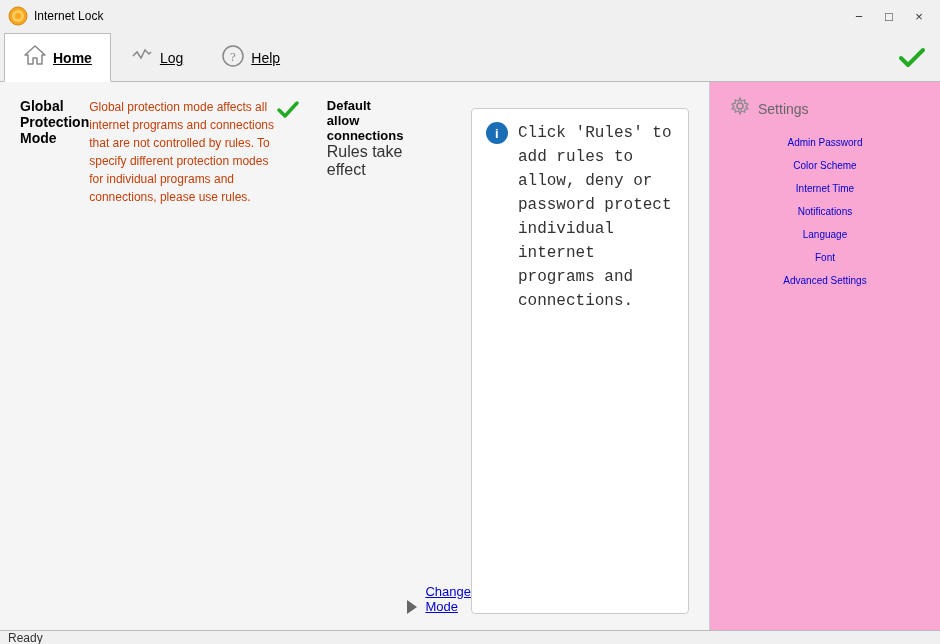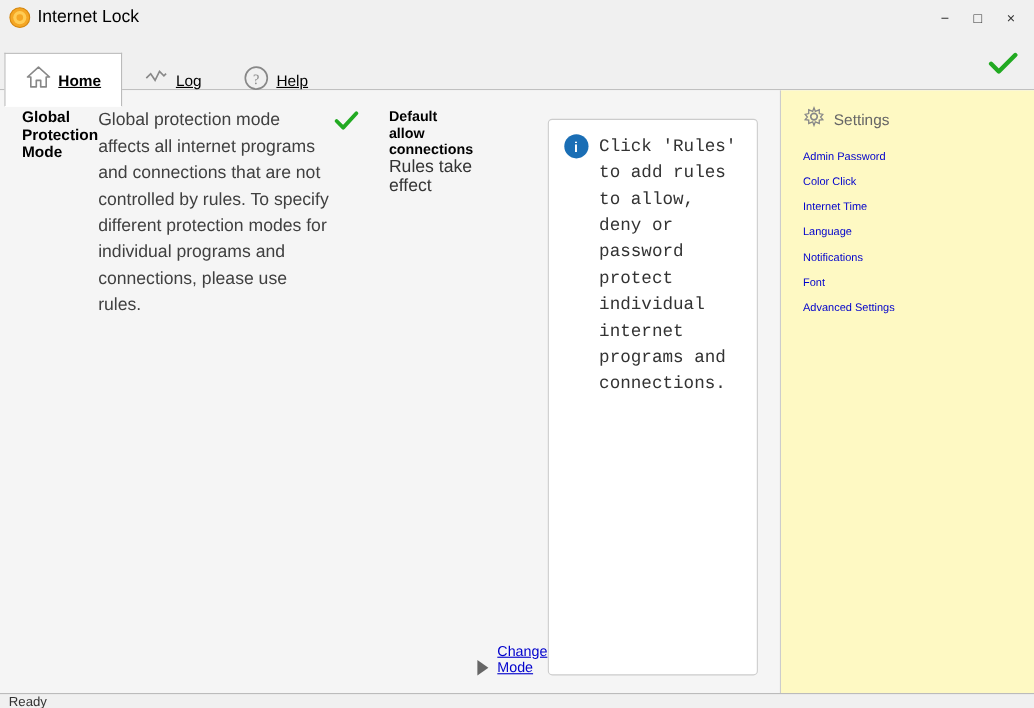--- a/index.html
+++ b/index.html
@@ -23,21 +23,21 @@
       height: 32px;
       border-bottom: none;
     }
     .title-bar-icon {
       width: 20px;
       height: 20px;
       margin-right: 6px;
     }
     .title-bar-title {
       flex: 1;
-      font-size: 16px;
+      font-size: 12px;
       color: #000;
     }
     .title-bar-controls {
       display: flex;
       gap: 4px;
     }
     .title-bar-btn {
       width: 26px;
       height: 20px;
       background: none;
@@ -64,21 +64,21 @@
       align-items: center;
       padding: 0 18px;
       cursor: pointer;
       font-size: 14px;
       color: #000;
       text-decoration: none;
       border: 1px solid transparent;
       border-bottom: none;
       gap: 6px;
       position: relative;
-      top: 16px;
+      top: 1px;
     }
     .nav-item.active {
       background: #fff;
       border: 1px solid #bbb;
       border-bottom: 1px solid #fff;
       font-weight: bold;
     }
     .nav-icon {
       font-size: 18px;
     }
@@ -110,22 +110,22 @@
     }
 
     .section-title {
       font-size: 14px;
       font-weight: bold;
       color: #000;
       margin-bottom: 10px;
     }
 
     .description-text {
-      font-size: 16px;
-      color: #404040;
+      font-size: 12px;
+      color: #c2410c;
       line-height: 1.5;
       margin-bottom: 20px;
       max-width: 600px;
     }
 
     .mode-row {
       display: flex;
       align-items: flex-start;
       gap: 26px;
       margin-bottom: 12px;
@@ -195,24 +195,25 @@
       font-size: 16px;
       color: #333;
       line-height: 1.5;
       font-family: Liberation Mono, monospace;
     }
 
     
     .right-panel {
       width: 230px;
       padding: 14px 20px;
-      background: #fef9c3;
+      background: #f9a8d4;
       display: flex;
       flex-direction: column;
       gap: 4px;
+      text-align: center;
     }
 
     .settings-header {
       display: flex;
       align-items: center;
       gap: 8px;
       margin-bottom: 8px;
       color: #666;
     }
     .settings-header-label {
@@ -337,24 +338,24 @@
       <span class="gear-icon">
         <svg width="20" height="20" viewBox="0 0 20 20">
           <circle cx="10" cy="10" r="3" fill="none" stroke="#888" stroke-width="1.5"></circle>
           <path d="M10 2 L11.2 5.2 L14.8 3.8 L14.8 7.2 L18 8 L16 10.4 L18 12.8 L14.8 13.2 L14.8 16.2 L11.2 14.8 L10 18 L8.8 14.8 L5.2 16.2 L5.2 13.2 L2 12.8 L4 10.4 L2 8 L5.2 7.2 L5.2 3.8 L8.8 5.2 Z" fill="none" stroke="#888" stroke-width="1.2"></path>
         </svg>
       </span>
       <span class="settings-header-label">Settings</span>
     </div>
 
     <a class="settings-link">Admin Password</a>
-    <a class="settings-link">Color Click</a>
+    <a class="settings-link">Color Scheme</a>
     <a class="settings-link">Internet Time</a>
+    <a class="settings-link">Notifications</a>
     <a class="settings-link">Language</a>
-    <a class="settings-link">Notifications</a>
     <a class="settings-link">Font</a>
     <a class="settings-link">Advanced Settings</a>
   </div>
 </div>
 
 <div class="status-bar">
   <span>Ready</span>
 </div>
 
 </body></html>

